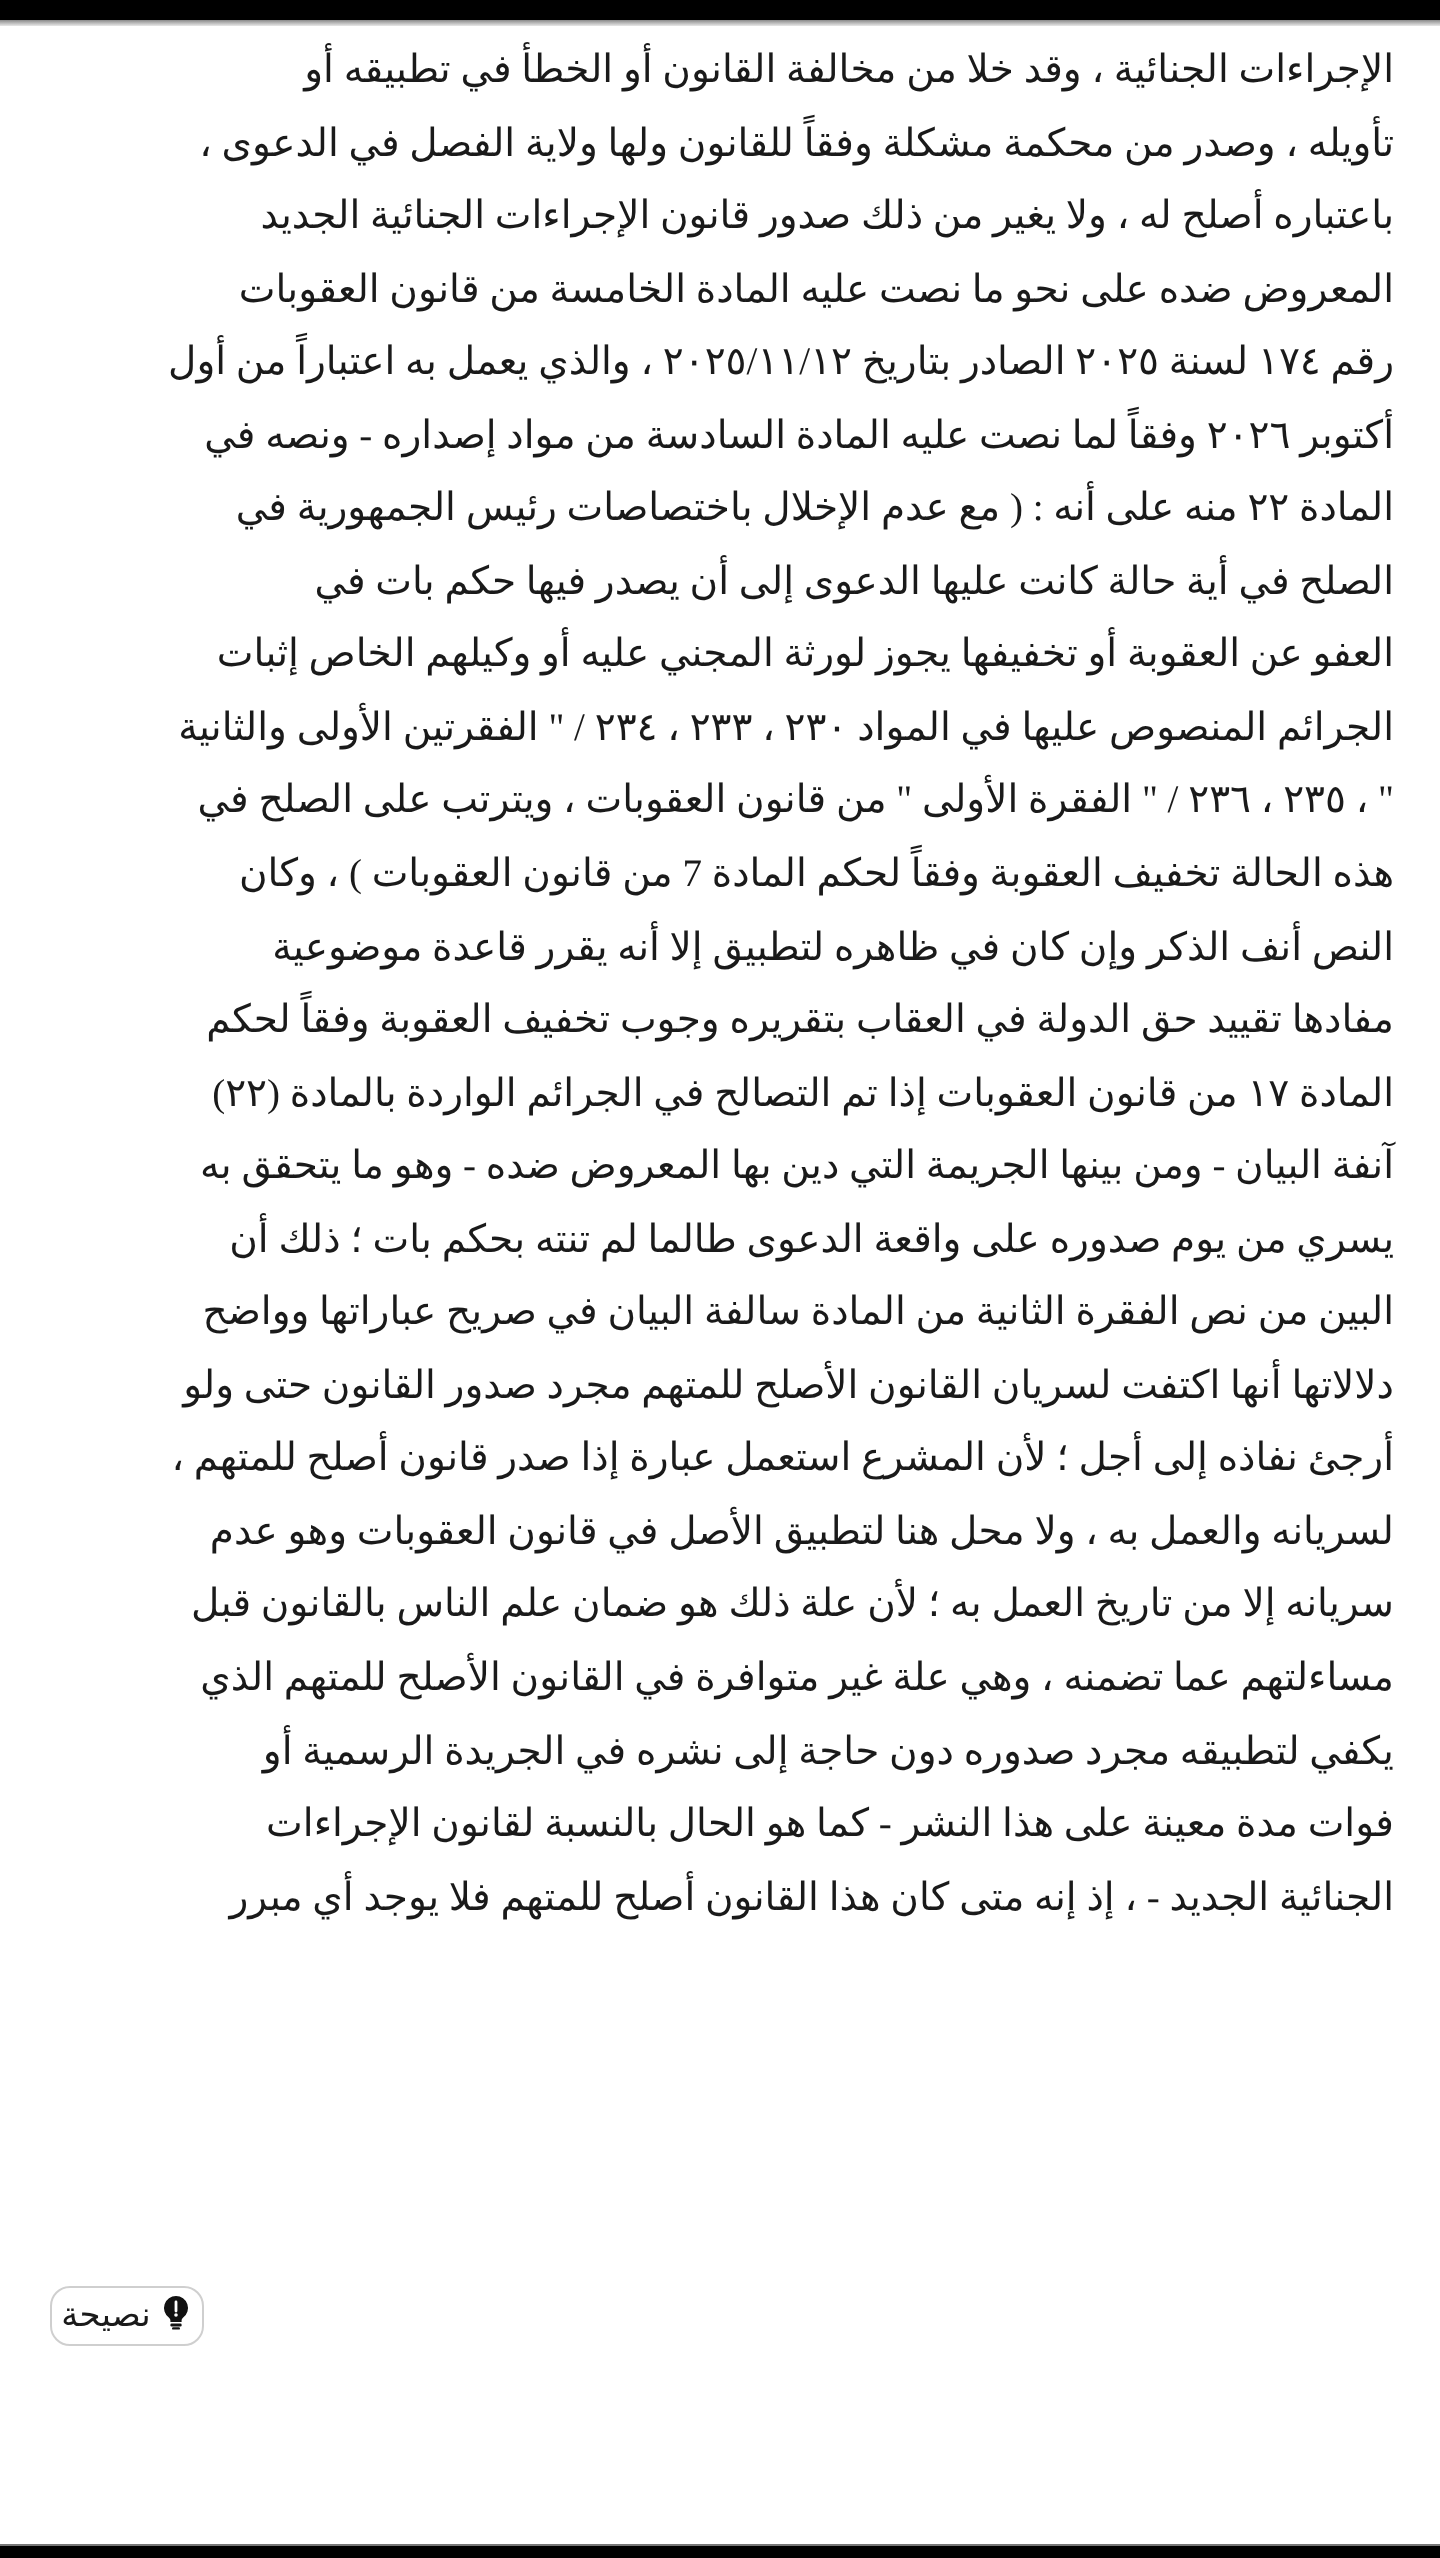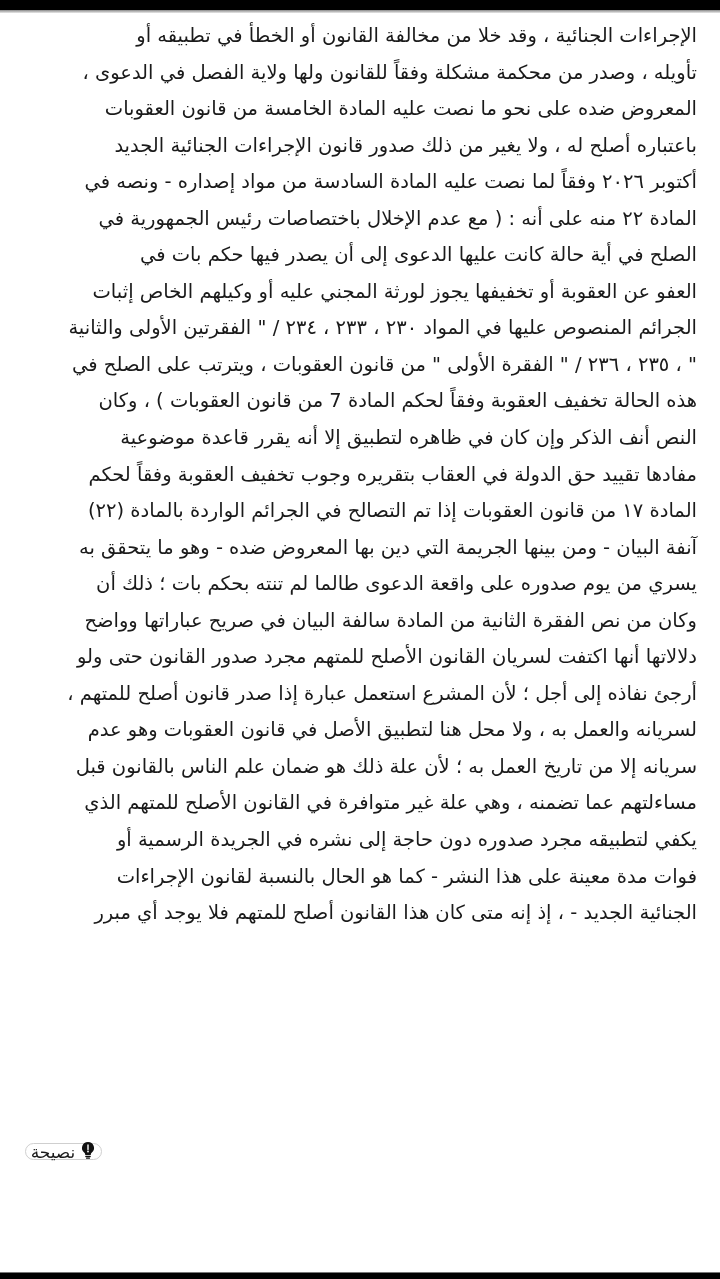--- a/index.html
+++ b/index.html
@@ -6,58 +6,59 @@
   body {
     width: 720px; height: 1279px; overflow: hidden; position: relative;
     background: #ffffff;
     font-family: "DejaVu Sans", sans-serif;
   }
   .top-bar { position: absolute; left: 0; top: 0; width: 720px; height: 10px; background: #000; }
   .top-shadow { position: absolute; left: 0; top: 10px; width: 720px; height: 3px; background: linear-gradient(#8a8a8a, #e8e8e8); }
   .bottom-bar { position: absolute; left: 0; top: 1272px; width: 720px; height: 7px; background: #000; border-top: 1px solid #777; }
   .doc {
     position: absolute; left: 22px; top: 18px; width: 675px;
-    direction: rtl; text-align: right; color: #1a1a1a;
+    direction: rtl; text-align: right; color: #1a1a1a; font-family: Liberation Serif, serif;
   }
   .line {
     height: 36.55px; line-height: 36.55px; font-size: 19.5px;
     white-space: nowrap; overflow: visible;
   }
   .tip {
-    position: absolute; left: 25px; top: 1143px; width: 77px; height: 17px;
+    position: absolute; left: 25px; top: 1143px; width: 77px; height: 30px;
     border: 1.5px solid #cfcfcf; border-radius: 10px; background: #fff;
     direction: rtl; display: flex; align-items: center; justify-content: center; gap: 5px;
     font-size: 17px; color: #1a1a1a; box-sizing: border-box;
   }
   .tip svg { width: 16px; height: 18px; }
 </style>
 </head>
 <body>
 
 <div class="top-bar"></div>
 <div class="top-shadow"></div>
 
 <div class="doc">
   <div class="line">الإجراءات الجنائية ، وقد خلا من مخالفة القانون أو الخطأ في تطبيقه أو</div>
   <div class="line">تأويله ، وصدر من محكمة مشكلة وفقاً للقانون ولها ولاية الفصل في الدعوى ،</div>
+  <div class="line">باعتباره أصلح له ، ولا يغير من ذلك صدور قانون الإجراءات الجنائية الجديد</div>
   <div class="line">المعروض ضده على نحو ما نصت عليه المادة الخامسة من قانون العقوبات</div>
-  <div class="line">باعتباره أصلح له ، ولا يغير من ذلك صدور قانون الإجراءات الجنائية الجديد</div>
+  <div class="line">رقم ١٧٤ لسنة ٢٠٢٥ الصادر بتاريخ ٢٠٢٥/١١/١٢ ، والذي يعمل به اعتباراً من أول</div>
   <div class="line">أكتوبر ٢٠٢٦ وفقاً لما نصت عليه المادة السادسة من مواد إصداره - ونصه في</div>
   <div class="line">المادة ٢٢ منه على أنه : ( مع عدم الإخلال باختصاصات رئيس الجمهورية في</div>
   <div class="line">الصلح في أية حالة كانت عليها الدعوى إلى أن يصدر فيها حكم بات في</div>
   <div class="line">العفو عن العقوبة أو تخفيفها يجوز لورثة المجني عليه أو وكيلهم الخاص إثبات</div>
   <div class="line">الجرائم المنصوص عليها في المواد ٢٣٠ ، ٢٣٣ ، ٢٣٤ / " الفقرتين الأولى والثانية</div>
   <div class="line">" ، ٢٣٥ ، ٢٣٦ / " الفقرة الأولى " من قانون العقوبات ، ويترتب على الصلح في</div>
   <div class="line">هذه الحالة تخفيف العقوبة وفقاً لحكم المادة 7 من قانون العقوبات ) ، وكان</div>
   <div class="line">النص أنف الذكر وإن كان في ظاهره لتطبيق إلا أنه يقرر قاعدة موضوعية</div>
   <div class="line">مفادها تقييد حق الدولة في العقاب بتقريره وجوب تخفيف العقوبة وفقاً لحكم</div>
   <div class="line">المادة ١٧ من قانون العقوبات إذا تم التصالح في الجرائم الواردة بالمادة (٢٢)</div>
   <div class="line">آنفة البيان - ومن بينها الجريمة التي دين بها المعروض ضده - وهو ما يتحقق به</div>
   <div class="line">يسري من يوم صدوره على واقعة الدعوى طالما لم تنته بحكم بات ؛ ذلك أن</div>
-  <div class="line">وكان من نص الفقرة الثانية من المادة سالفة البيان في صريح عباراتها وواضح</div>
+  <div class="line">البين من نص الفقرة الثانية من المادة سالفة البيان في صريح عباراتها وواضح</div>
   <div class="line">دلالاتها أنها اكتفت لسريان القانون الأصلح للمتهم مجرد صدور القانون حتى ولو</div>
   <div class="line">أرجئ نفاذه إلى أجل ؛ لأن المشرع استعمل عبارة إذا صدر قانون أصلح للمتهم ،</div>
   <div class="line">لسريانه والعمل به ، ولا محل هنا لتطبيق الأصل في قانون العقوبات وهو عدم</div>
   <div class="line">سريانه إلا من تاريخ العمل به ؛ لأن علة ذلك هو ضمان علم الناس بالقانون قبل</div>
   <div class="line">مساءلتهم عما تضمنه ، وهي علة غير متوافرة في القانون الأصلح للمتهم الذي</div>
   <div class="line">يكفي لتطبيقه مجرد صدوره دون حاجة إلى نشره في الجريدة الرسمية أو</div>
   <div class="line">فوات مدة معينة على هذا النشر - كما هو الحال بالنسبة لقانون الإجراءات</div>
   <div class="line">الجنائية الجديد - ، إذ إنه متى كان هذا القانون أصلح للمتهم فلا يوجد أي مبرر</div>
 </div>
 

